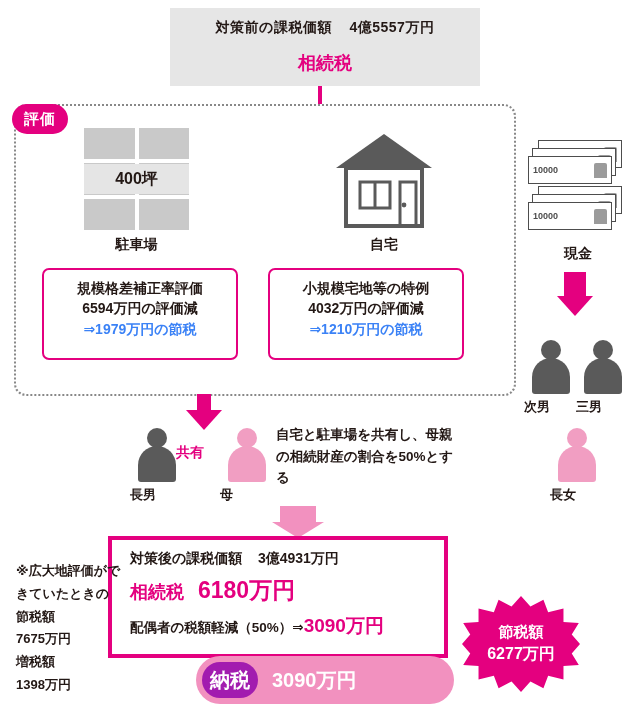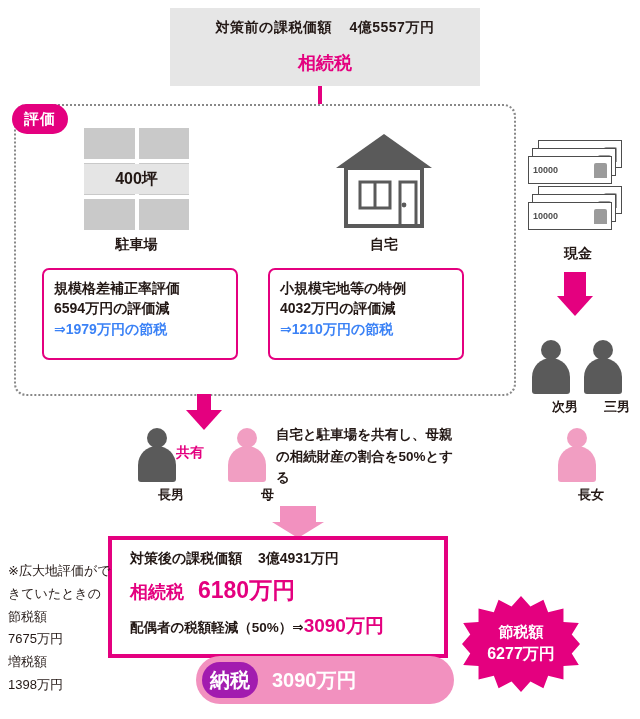--- a/index.html
+++ b/index.html
@@ -50,21 +50,21 @@
 
   
   #house-icon{left:332px;top:130px;width:104px;height:100px;}
   #house-caption{left:332px;top:236px;width:104px;text-align:center;font-size:14px;font-weight:bold;}
 
   
   .pinkbox{
     border:2px solid #e4007f;border-radius:7px;background:#fff;
     padding:8px 10px;box-sizing:border-box;
   }
-  .pinkbox div{font-size:14px;font-weight:bold;line-height:1.45;text-align:left;}
+  .pinkbox div{font-size:14px;font-weight:bold;line-height:1.45;text-align:center;}
   .pinkbox .hl{color:#3b82f6;}
   #box-parking{left:42px;top:268px;width:196px;height:92px;}
   #box-house{left:268px;top:268px;width:196px;height:92px;}
 
   
   #cash-group{left:528px;top:140px;width:100px;height:86px;}
   .bill{
     position:absolute;width:84px;height:28px;background:#fff;
     border:1.5px solid #4d4d4d;box-sizing:border-box;
     display:flex;align-items:center;justify-content:space-between;
@@ -76,21 +76,21 @@
   
   .arrow-down{width:0;height:0;border-left:18px solid transparent;border-right:18px solid transparent;border-top:20px solid #e4007f;}
   .arrow-stem{background:#e4007f;}
 
   
   .person{position:absolute;width:42px;height:54px;}
   .person .head{position:absolute;left:11px;top:0;width:20px;height:20px;border-radius:50%;}
   .person .body{position:absolute;left:2px;top:18px;width:38px;height:36px;border-radius:19px 19px 3px 3px;}
   .p-gray .head,.p-gray .body{background:#5a5a5a;}
   .p-pink .head,.p-pink .body{background:#f19ec2;}
-  .p-caption{position:absolute;font-size:13px;font-weight:bold;text-align:right;width:54px;}
+  .p-caption{position:absolute;font-size:13px;font-weight:bold;text-align:left;width:54px;}
 
   
   #middle-note{left:276px;top:424px;width:190px;font-size:13.5px;line-height:1.6;font-weight:bold;}
   #kyoyu-label{left:176px;top:444px;font-size:14px;font-weight:bold;color:#e4007f;}
 
   
   #result-box{
     left:108px;top:536px;width:340px;height:122px;
     border:4px solid #e4007f;background:#fff;box-sizing:border-box;
     padding:10px 0 0 18px;
@@ -124,21 +124,21 @@
       100% 50%,93% 60%,99% 72%,86% 73%,86% 87%,73% 83%,69% 96%,58% 89%,
       50% 100%,42% 89%,31% 96%,27% 83%,14% 87%,14% 73%,1% 72%,7% 60%,
       0% 50%,7% 40%,1% 28%,14% 27%,14% 13%,27% 17%,31% 4%,42% 11%);
     display:flex;flex-direction:column;align-items:center;justify-content:center;
     color:#fff;text-align:center;
   }
   #savings-star .t1{font-size:15px;font-weight:bold;}
   #savings-star .t2{font-size:16px;font-weight:bold;margin-top:2px;}
 
   
-  #side-note{left:8px;top:560px;width:118px;font-size:13px;line-height:1.75;font-weight:normal;}
+  #side-note{left:16px;top:560px;width:118px;font-size:13px;line-height:1.75;font-weight:bold;}
 </style>
 </head>
 <body>
 
 <div class="abs" id="top-box">
   <div class="line1">
     <span>対策前の課税価額</span>
     &nbsp;&nbsp;
     <span>4億5557万円</span>
   </div>

